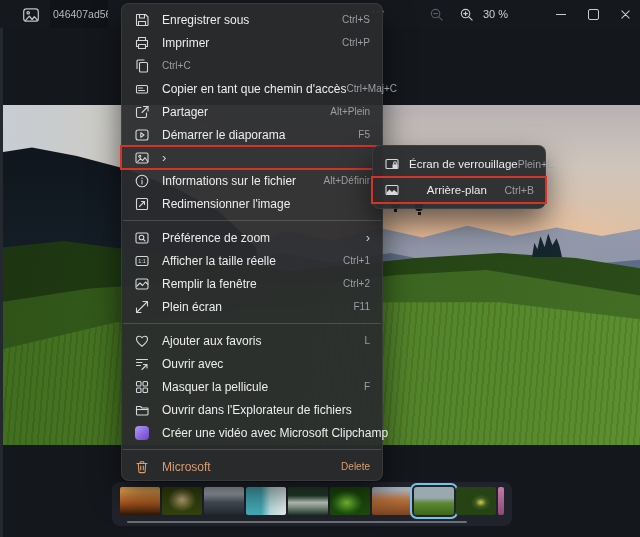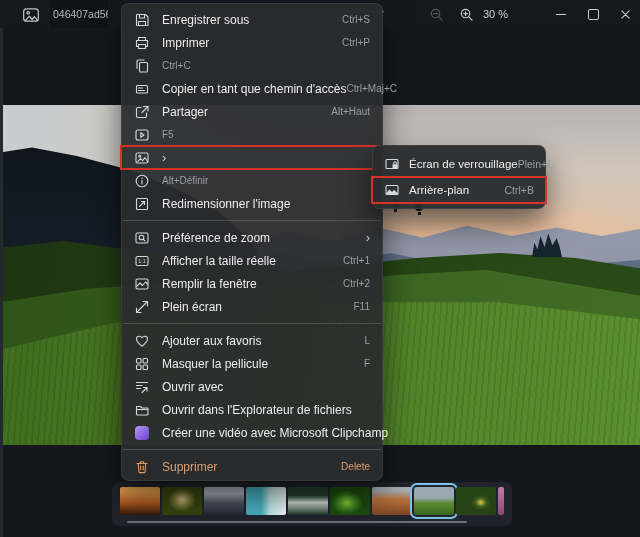--- a/index.html
+++ b/index.html
@@ -85,21 +85,21 @@
   .danger .lbl,.danger .sc{color:#d99e70;}
   .danger .ic{color:#d99e70;}
   .redbox{position:relative;}
   .redbox::after{content:'';position:absolute;left:-2px;right:-2px;top:-1px;bottom:-1px;
                  border:2px solid #d63228;pointer-events:none;}
 
   
   .submenu{position:absolute;left:372px;top:145px;width:174px;background:rgba(42,44,46,.96);
            border:1px solid rgba(255,255,255,.07);border-radius:8px;box-shadow:0 14px 30px rgba(0,0,0,.55);
            padding:5px 0;z-index:6;box-sizing:border-box;}
-  .smi{height:26px;display:flex;align-items:center;padding:0 11px;}
+  .smi{height:26px;display:flex;align-items:center;padding:0 11px;text-align:center;}
   .smi .ic{width:16px;height:16px;margin-right:9px;color:#d5d7da;flex:0 0 auto;display:flex;}
   .smi .ic svg{width:16px;height:16px;}
   .smi .lbl{flex:1;font-size:11.5px;color:#ededee;white-space:nowrap;}
   .smi .sc{font-size:10.5px;color:#9b9ea3;}
 
   svg{display:block;}
 </style>
 </head>
 <body>
 
@@ -223,30 +223,31 @@
 
     <div class="mi">
       <span class="ic">
           <svg viewBox="0 0 16 16" fill="none" stroke="currentColor" stroke-width="1.1" stroke-linecap="round" stroke-linejoin="round">
             <path d="M7 3.5H4A1.5 1.5 0 0 0 2.5 5v7A1.5 1.5 0 0 0 4 13.5h7a1.5 1.5 0 0 0 1.5-1.5V9"></path>
             <path d="M9.5 2.5H14V7"></path>
             <path d="M14 2.5 8 8.5"></path>
           </svg>
         </span>
       <span class="lbl">Partager</span>
-      <span class="sc">Alt+Haut</span>
+      <span class="sc">Alt+Plein</span>
     </div>
 
     <div class="mi">
       <span class="ic">
           <svg viewBox="0 0 16 16" fill="none" stroke="currentColor" stroke-width="1.1" stroke-linejoin="round">
             <rect x="2" y="3" width="12" height="10" rx="2"></rect>
             <path d="M6.8 5.8 10 8l-3.2 2.2z"></path>
           </svg>
         </span>
+      <span class="lbl">Démarrer le diaporama</span>
       <span class="sc">F5</span>
     </div>
 
     <div class="mi redbox">
       <span class="ic">
           <svg viewBox="0 0 16 16" fill="none" stroke="currentColor" stroke-width="1.1" stroke-linejoin="round">
             <rect x="2" y="3" width="12" height="10" rx="1.5"></rect>
             <circle cx="5.8" cy="6.2" r="1"></circle>
             <path d="M3.5 12 6.5 8.5l2 2.2 2.5-3 3 4.3"></path>
           </svg>
@@ -254,20 +255,21 @@
       <span class="chev">›</span>
     </div>
 
     <div class="mi">
       <span class="ic">
           <svg viewBox="0 0 16 16" fill="none" stroke="currentColor" stroke-width="1.1" stroke-linecap="round">
             <circle cx="8" cy="8" r="5.8"></circle>
             <path d="M8 7.3V11 M8 5.1v.3"></path>
           </svg>
         </span>
+      <span class="lbl">Informations sur le fichier</span>
       <span class="sc">Alt+Définir</span>
     </div>
 
     <div class="mi">
       <span class="ic">
           <svg viewBox="0 0 16 16" fill="none" stroke="currentColor" stroke-width="1.1" stroke-linecap="round" stroke-linejoin="round">
             <rect x="2.5" y="2.5" width="11" height="11" rx="1"></rect>
             <path d="M5.5 10.5l5-5 M7.5 5.5h3v3"></path>
           </svg>
         </span>
@@ -324,48 +326,48 @@
     <div class="sep"></div>
 
     <div class="mi">
       <span class="ic">
           <svg viewBox="0 0 16 16" fill="none" stroke="currentColor" stroke-width="1.1" stroke-linejoin="round">
             <path d="M8 13.2C4.4 10.6 2.5 8.4 2.5 6.1 2.5 4.4 3.8 3.2 5.3 3.2c1.1 0 2 .6 2.7 1.6.7-1 1.6-1.6 2.7-1.6 1.5 0 2.8 1.2 2.8 2.9 0 2.3-1.9 4.5-5.5 7.1z"></path>
           </svg>
         </span>
       <span class="lbl">Ajouter aux favoris</span>
       <span class="sc">L</span>
+    </div>
+
+    <div class="mi">
+      <span class="ic">
+          <svg viewBox="0 0 16 16" fill="none" stroke="currentColor" stroke-width="1.1" stroke-linecap="round" stroke-linejoin="round">
+            <path d="M2.5 3.5h11 M2.5 6.5h5.5 M2.5 9.5h4"></path>
+            <path d="M8 13.5l5-5 M9.5 8.5h3.5V12"></path>
+          </svg>
+        </span>
+      <span class="lbl">Ouvrir avec</span>
+      <span class="sc"></span>
     </div>
 
     <div class="mi">
       <span class="ic">
           <svg viewBox="0 0 16 16" fill="none" stroke="currentColor" stroke-width="1.1">
             <rect x="2.5" y="2.5" width="4.5" height="4.5" rx="1"></rect>
             <rect x="9" y="2.5" width="4.5" height="4.5" rx="1"></rect>
             <rect x="2.5" y="9" width="4.5" height="4.5" rx="1"></rect>
             <rect x="9" y="9" width="4.5" height="4.5" rx="1"></rect>
           </svg>
         </span>
       <span class="lbl">Masquer la pellicule</span>
       <span class="sc">F</span>
     </div>
 
     <div class="mi">
       <span class="ic">
-          <svg viewBox="0 0 16 16" fill="none" stroke="currentColor" stroke-width="1.1" stroke-linecap="round" stroke-linejoin="round">
-            <path d="M2.5 3.5h11 M2.5 6.5h5.5 M2.5 9.5h4"></path>
-            <path d="M8 13.5l5-5 M9.5 8.5h3.5V12"></path>
-          </svg>
-        </span>
-      <span class="lbl">Ouvrir avec</span>
-      <span class="sc"></span>
-    </div>
-
-    <div class="mi">
-      <span class="ic">
           <svg viewBox="0 0 16 16" fill="none" stroke="currentColor" stroke-width="1.1" stroke-linejoin="round">
             <path d="M2.5 4.5h4L8 6h5.5a.5.5 0 0 1 .5.5V12a1 1 0 0 1-1 1h-9.5a1 1 0 0 1-1-1z"></path>
             <path d="M2.5 7.5H14"></path>
           </svg>
         </span>
       <span class="lbl">Ouvrir dans l'Explorateur de fichiers</span>
       <span class="sc"></span>
     </div>
 
     <div class="mi">
@@ -377,21 +379,21 @@
     </div>
 
     <div class="sep"></div>
 
     <div class="mi danger">
       <span class="ic">
           <svg viewBox="0 0 16 16" fill="none" stroke="currentColor" stroke-width="1.1" stroke-linecap="round" stroke-linejoin="round">
             <path d="M3 4.5h10 M6.2 4.5v-1a.8.8 0 0 1 .8-.8h2a.8.8 0 0 1 .8.8v1 M4.3 4.5l.6 8.2a1 1 0 0 0 1 .9h4.2a1 1 0 0 0 1-.9l.6-8.2 M6.7 7v3.8 M9.3 7v3.8"></path>
           </svg>
         </span>
-      <span class="lbl">Supprimer</span>
+      <span class="lbl">Microsoft</span>
       <span class="sc">Delete</span>
     </div>
   </div>
 
   <div class="submenu">
     <div class="smi">
       <span class="ic">
           <svg viewBox="0 0 16 16" fill="none" stroke="currentColor" stroke-width="1.1" stroke-linejoin="round">
             <rect x="2" y="3.5" width="12" height="9" rx="1"></rect>
             <rect x="8.5" y="8.2" width="5" height="3.8" rx="0.5" fill="currentColor" stroke="none"></rect>

